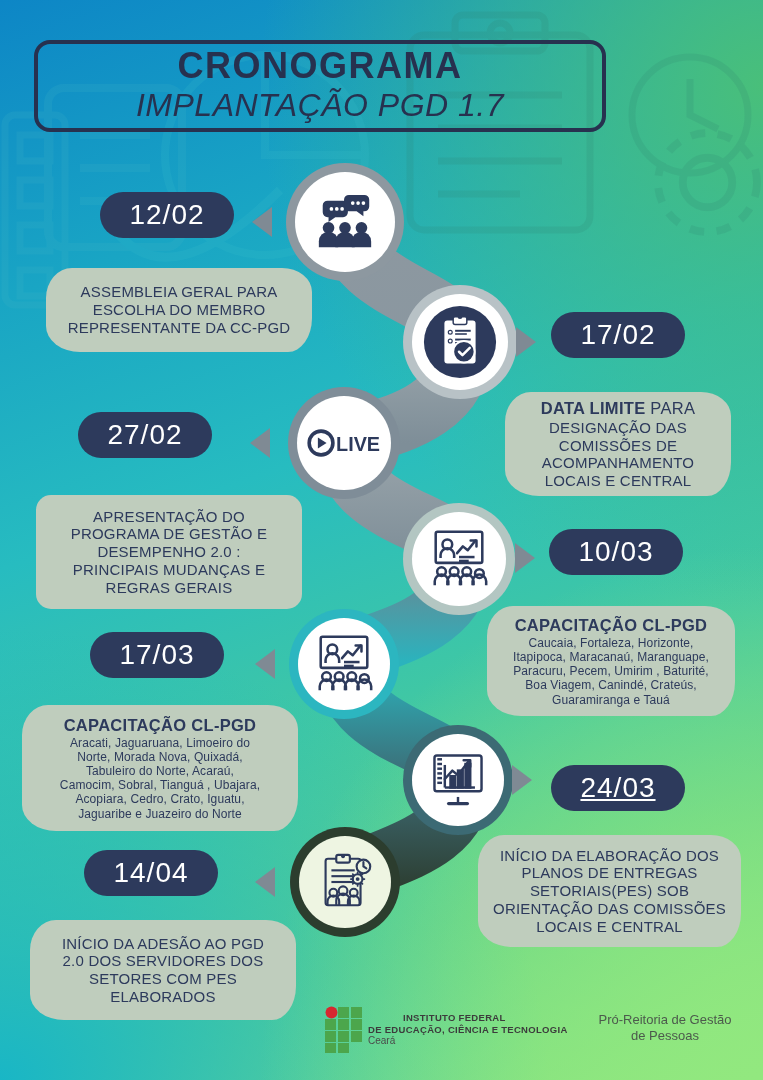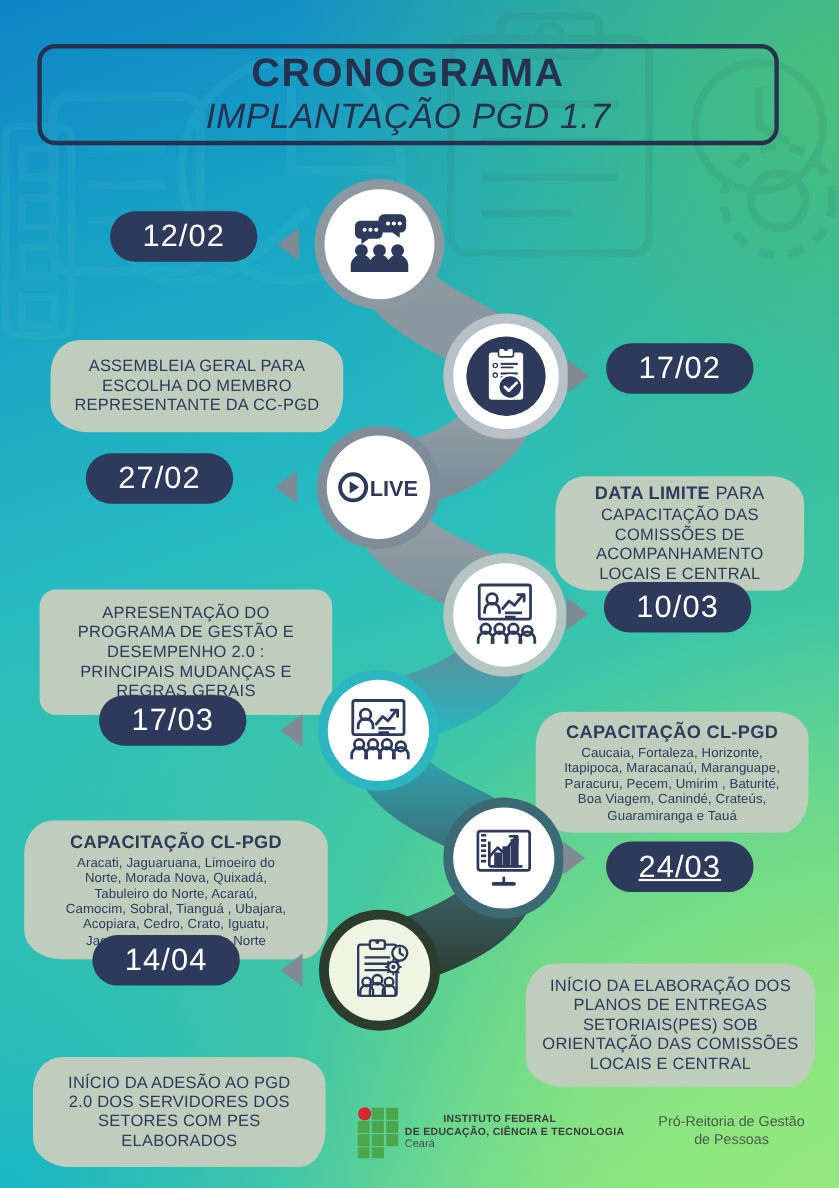--- a/index.html
+++ b/index.html
@@ -27,21 +27,21 @@
     pointer-events: none;
     opacity: .16;
   }
   .bg-deco svg { position: absolute; }
 
   
   .title-frame {
     position: absolute;
     left: 34px;
     top: 40px;
-    width: 674px;
+    width: 572px;
     height: 92px;
     border: 4px solid #27314f;
     border-radius: 16px;
     box-sizing: border-box;
     display: flex;
     flex-direction: column;
     align-items: center;
     justify-content: center;
     z-index: 6;
   }
@@ -111,21 +111,20 @@
     color: #2d3a5c;
     z-index: 3;
     display: flex;
     flex-direction: column;
     align-items: center;
     justify-content: center;
     text-align: right;
     padding: 10px 14px;
     box-sizing: border-box;
     border-radius: 26px 30px 24px 34px / 30px 24px 34px 26px;
-    margin-top: 41px;
   }
   .blob-line { line-height: 1.18; }
   .blob.caps .blob-line { font-size: 15px; letter-spacing: .2px; }
   .blob.small .blob-line { font-size: 12px; letter-spacing: .1px; }
   .blob-head {
     font-weight: bold;
     font-size: 16.5px;
     letter-spacing: .3px;
     line-height: 1.25;
   }
@@ -284,21 +283,21 @@
     </svg>
   </div>
   <div class="arrow right" style="left:516px;top:327px;"></div>
   <div class="pill" style="left:551px;top:312px;width:134px;">
     <span>17/02</span>
   </div>
   <div class="blob caps" style="left:505px;top:392px;width:226px;height:104px;">
     <div class="blob-head">
       <span>DATA LIMITE</span><span class="reg"> PARA</span>
     </div>
-    <div class="blob-line">CAPACITAÇÃO DAS</div>
+    <div class="blob-line">DESIGNAÇÃO DAS</div>
     <div class="blob-line">COMISSÕES DE</div>
     <div class="blob-line">ACOMPANHAMENTO</div>
     <div class="blob-line">LOCAIS E CENTRAL</div>
   </div>
 
   <div class="node" style="left:297px;top:396px;width:94px;height:94px;box-shadow:0 0 0 9px #7f8d98;">
     <svg width="76" height="34" viewBox="0 0 96 40">
       <circle cx="19" cy="20" r="15" fill="none" stroke="#2d3a5c" stroke-width="4.5"></circle>
       <path d="M15 13l11 7-11 7z" fill="#2d3a5c"></path>
       <text x="38" y="30" font-family="Liberation Sans, sans-serif" font-size="25" font-weight="bold" fill="#2d3a5c">LIVE</text>

